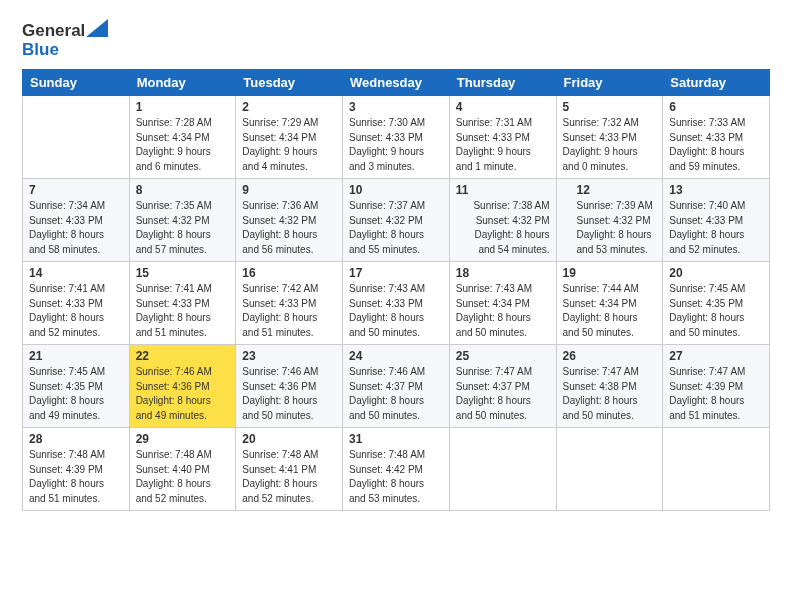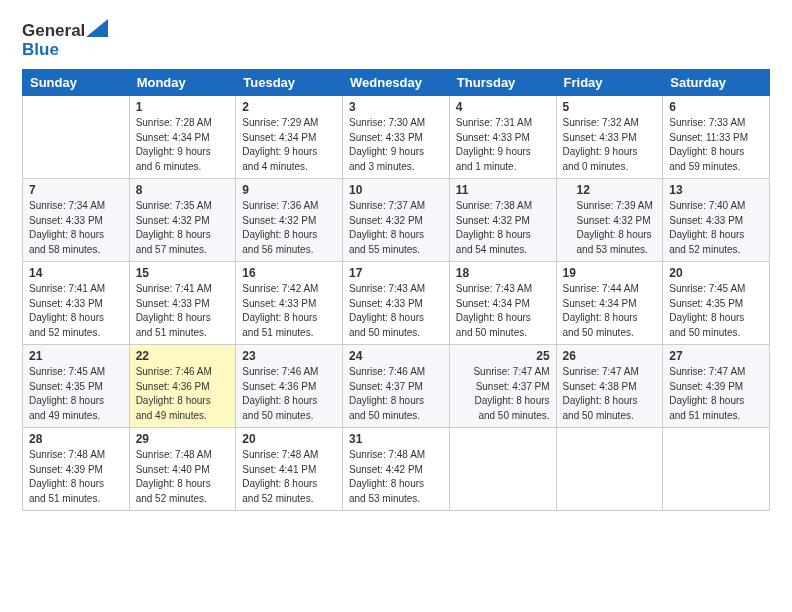--- a/index.html
+++ b/index.html
@@ -152,21 +152,21 @@
           <td style="background: rgb(255, 255, 255);">
             <span class="day-number">5</span>
             <div class="day-info" style="white-space: pre-line;">Sunrise: 7:32 AM
 Sunset: 4:33 PM
 Daylight: 9 hours
 and 0 minutes.</div>
           </td>
           <td style="background: rgb(255, 255, 255);">
             <span class="day-number">6</span>
             <div class="day-info" style="white-space: pre-line;">Sunrise: 7:33 AM
-Sunset: 11:33 PM
+Sunset: 4:33 PM
 Daylight: 8 hours
 and 59 minutes.</div>
           </td>
         </tr>
         <tr>
           <td style="background: rgb(245, 247, 250);">
             <span class="day-number">7</span>
             <div class="day-info" style="white-space: pre-line;">Sunrise: 7:34 AM
 Sunset: 4:33 PM
 Daylight: 8 hours
@@ -188,21 +188,21 @@
           </td>
           <td style="background: rgb(245, 247, 250);">
             <span class="day-number">10</span>
             <div class="day-info" style="white-space: pre-line;">Sunrise: 7:37 AM
 Sunset: 4:32 PM
 Daylight: 8 hours
 and 55 minutes.</div>
           </td>
           <td style="background: rgb(245, 247, 250);">
             <span class="day-number">11</span>
-            <div class="day-info" style="white-space: pre-line;">Sunrise: 7:38 AM
+            <div class="day-info" style="white-space: pre-line; text-align: right;">Sunrise: 7:38 AM
 Sunset: 4:32 PM
 Daylight: 8 hours
 and 54 minutes.</div>
           </td>
           <td style="background: rgb(245, 247, 250); padding-left: 20px;">
             <span class="day-number">12</span>
             <div class="day-info" style="white-space: pre-line;">Sunrise: 7:39 AM
 Sunset: 4:32 PM
 Daylight: 8 hours
 and 53 minutes.</div>
@@ -267,42 +267,42 @@
           </td>
         </tr>
         <tr>
           <td style="background: rgb(245, 247, 250);">
             <span class="day-number">21</span>
             <div class="day-info" style="white-space: pre-line;">Sunrise: 7:45 AM
 Sunset: 4:35 PM
 Daylight: 8 hours
 and 49 minutes.</div>
           </td>
-          <td style="background: #fef9c3;">
+          <td style="background: #fde047;">
             <span class="day-number">22</span>
             <div class="day-info" style="white-space: pre-line;">Sunrise: 7:46 AM
 Sunset: 4:36 PM
 Daylight: 8 hours
 and 49 minutes.</div>
           </td>
           <td style="background: rgb(245, 247, 250);">
             <span class="day-number">23</span>
             <div class="day-info" style="white-space: pre-line;">Sunrise: 7:46 AM
 Sunset: 4:36 PM
 Daylight: 8 hours
 and 50 minutes.</div>
           </td>
           <td style="background: rgb(245, 247, 250); margin-top: 18px;">
             <span class="day-number">24</span>
             <div class="day-info" style="white-space: pre-line;">Sunrise: 7:46 AM
 Sunset: 4:37 PM
 Daylight: 8 hours
 and 50 minutes.</div>
           </td>
-          <td style="background: rgb(245, 247, 250); text-align: right;">
+          <td style="background: rgb(245, 247, 250);">
             <span class="day-number">25</span>
             <div class="day-info" style="white-space: pre-line;">Sunrise: 7:47 AM
 Sunset: 4:37 PM
 Daylight: 8 hours
 and 50 minutes.</div>
           </td>
           <td style="background: rgb(245, 247, 250);">
             <span class="day-number">26</span>
             <div class="day-info" style="white-space: pre-line;">Sunrise: 7:47 AM
 Sunset: 4:38 PM

